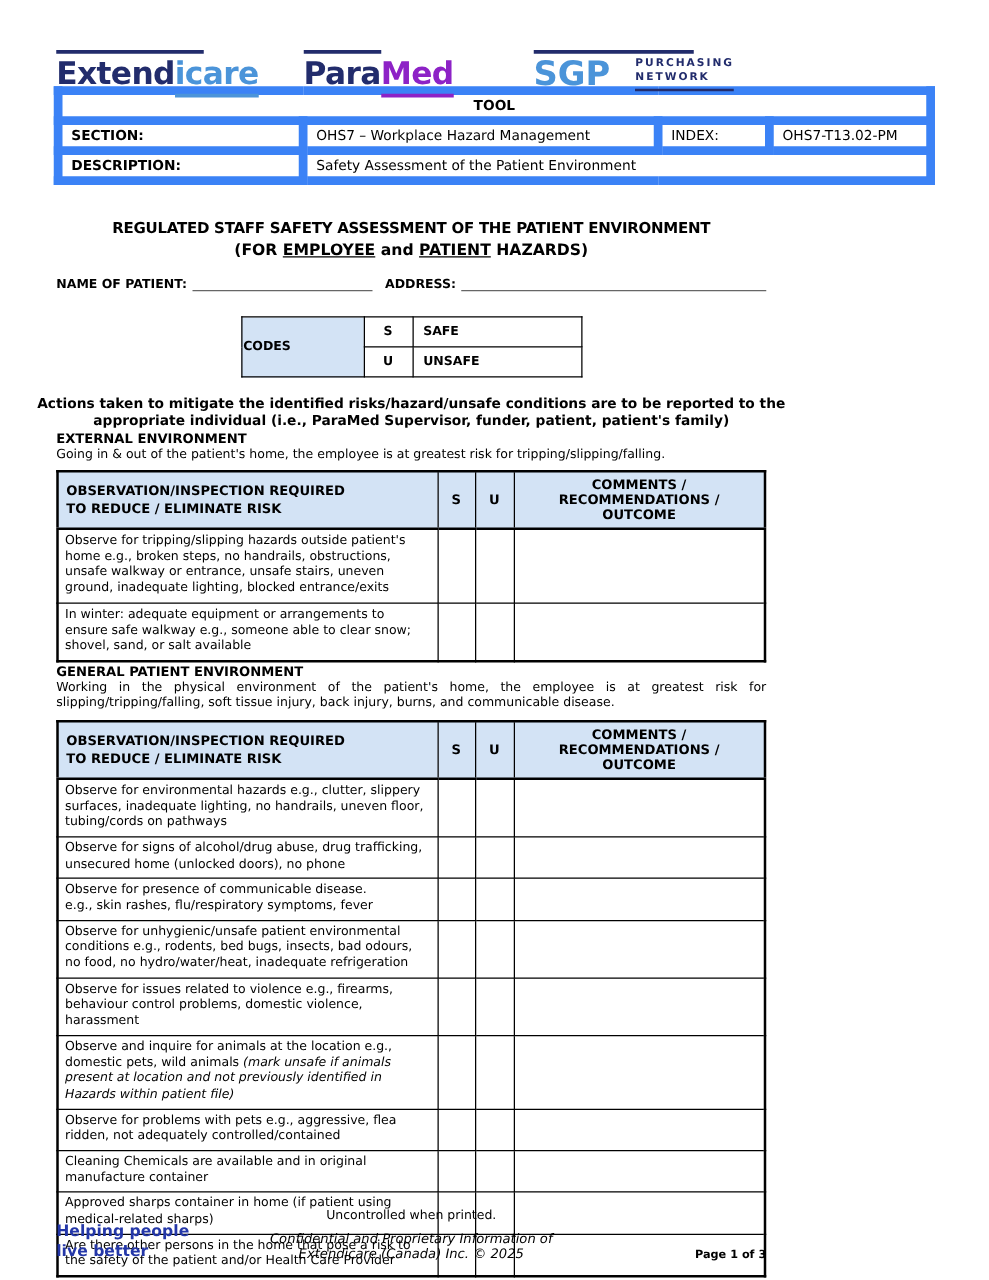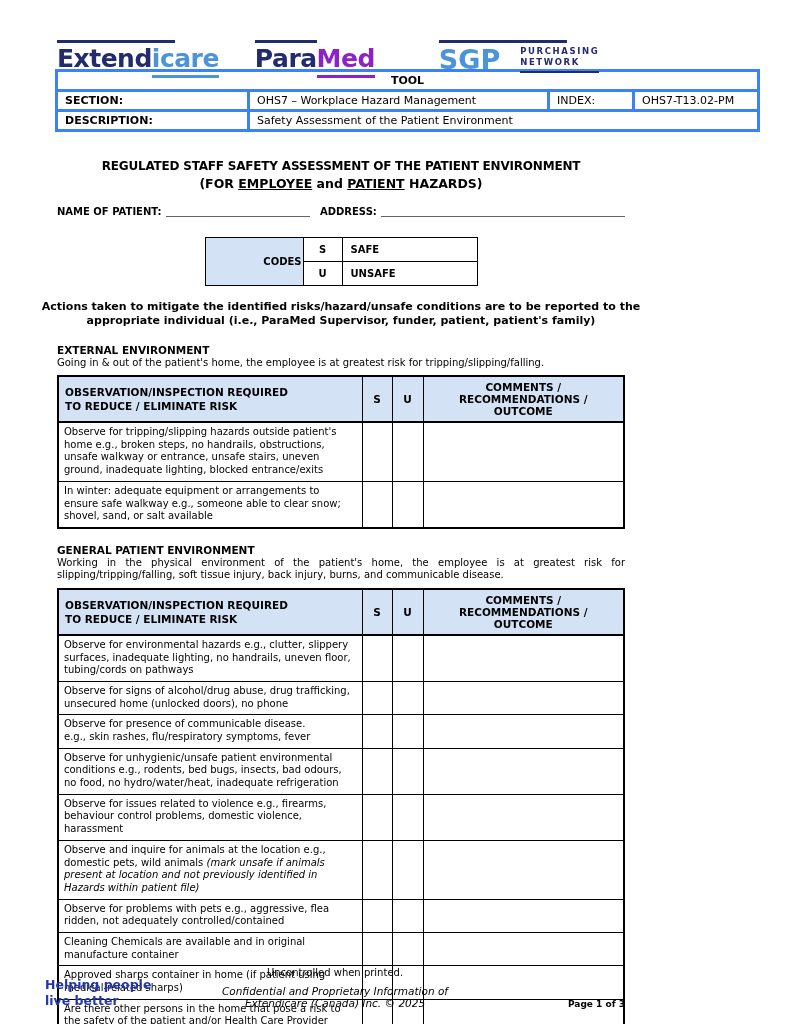--- a/index.html
+++ b/index.html
@@ -3,21 +3,21 @@
 <meta charset="utf-8">
 <style>
   html, body { margin: 0; padding: 0; background: #fff; }
   body {
     width: 791px; height: 1024px;
     font-family: "DejaVu Sans", "Liberation Sans", sans-serif;
     color: #000;
     position: relative;
     overflow: hidden;
   }
-  .page { position: relative; width: 658px; height: 1024px; padding-left: 12px; }
+  .page { position: relative; width: 658px; height: 1024px; }
 
   
   .logos { display: flex; align-items: flex-start; padding: 46px 45px 0 45px; height: 42px; box-sizing: border-box; }
   .logo { position: relative; display: inline-block; font-weight: bold; line-height: 1; }
   .logo .topline { position: absolute; top: -6px; left: 0; height: 3px; background: var(--navy, #222c6c); }
   .logo-ext { font-size: 25px; letter-spacing: -0.5px; }
   .logo-ext .topline { width: 118px; }
   .t-navy { color: var(--navy, #222c6c); }
   .t-blue { color: var(--light-blue, #4b94d9); }
   .t-purple { color: var(--purple, #8d22c6); }
@@ -25,50 +25,50 @@
   .u-purple { border-bottom: 3px solid var(--purple, #8d22c6); padding-bottom: 2px; }
   .logo-para { font-size: 25px; margin-left: 36px; letter-spacing: -0.5px; }
   .logo-para .topline { width: 62px; }
   .logo-sgp { margin-left: 64px; display: flex; align-items: center; }
   .logo-sgp .topline { width: 128px; }
   .logo-sgp .sgp-big { font-size: 27px; color: var(--light-blue, #4b94d9); }
   .sgp-sub { margin-left: 20px; color: var(--navy, #222c6c); font-size: 8.5px; letter-spacing: 1.6px; line-height: 1.25; border-bottom: 2.5px solid var(--navy, #222c6c); padding-bottom: 3px; }
 
   
   .header-table { border-collapse: collapse; width: 705px; margin: 23px 43px 0 43px; }
-  .header-table td, .header-table th { border: 3px solid #3b82f6; font-size: 11px; padding: 1px 7px; height: 15px; text-align: left; }
+  .header-table td, .header-table th { border: 7px solid #3b82f6; font-size: 11px; padding: 1px 7px; height: 15px; text-align: left; }
   .header-table th { text-align: center; }
   .header-table .lbl { font-weight: bold; width: 175px; }
   .header-table .idx-lbl { font-weight: normal; width: 68px; }
   .header-table .idx-val { width: 108px; }
 
   
   .doc-title { text-align: center; font-weight: bold; font-size: 12px; margin-top: 27px; letter-spacing: -0.2px; }
   .doc-subtitle { text-align: center; font-weight: bold; font-size: 12.5px; margin-top: 3px; }
   .doc-subtitle .u { text-decoration: underline; }
 
   
   .fields { display: flex; margin: 14px 45px 0 45px; font-size: 10px; font-weight: bold; align-items: flex-start; }
   .fields .grp1 { display: flex; width: 253px; align-items: flex-end; }
   .fields .grp2 { display: flex; flex: 1; align-items: flex-end; margin-left: 10px; }
   .fields .line { flex: 1; border-bottom: 1.2px solid #666; height: 11px; margin-left: 4px; }
 
   
   .codes-table { border-collapse: collapse; margin: 20px auto 0 auto; }
   .codes-table td { border: 1.5px solid #000; font-size: 10px; font-weight: bold; height: 21px; }
-  .codes-table .codes-cell { width: 95px; background: var(--header-bg, #d3e3f5); text-align: right; }
+  .codes-table .codes-cell { width: 95px; background: var(--header-bg, #d3e3f5); text-align: left; }
   .codes-table .code-cell { width: 36px; text-align: center; }
   .codes-table .meaning-cell { width: 125px; padding-left: 8px; }
 
   
   .note { text-align: center; font-weight: bold; font-size: 11px; line-height: 1.3; margin-top: 14px; }
 
   
   .section { margin: 0 45px; }
-  .sec-heading { font-weight: bold; font-size: 10.5px; margin-top: 15px; }
+  .sec-heading { font-weight: bold; font-size: 10.5px; }
   .sec-desc { font-size: 10px; margin: 1px 0 6px 0; line-height: 1.25; }
   .sec-desc.justify { text-align: justify; }
   .obs-table { border-collapse: collapse; width: 100%; table-layout: fixed; }
   .obs-table th, .obs-table td { border: 1px solid #000; }
   .obs-table { border: 2px solid #000; }
   .obs-table th { background: var(--header-bg, #d3e3f5); font-size: 10.5px; padding: 4px 6px; border-bottom: 2px solid #000; }
   .obs-table th.h-obs { text-align: left; line-height: 1.35; }
   .obs-table col.c-obs { width: 304px; }
   .obs-table col.c-s { width: 30px; }
   .obs-table col.c-u { width: 31px; }

